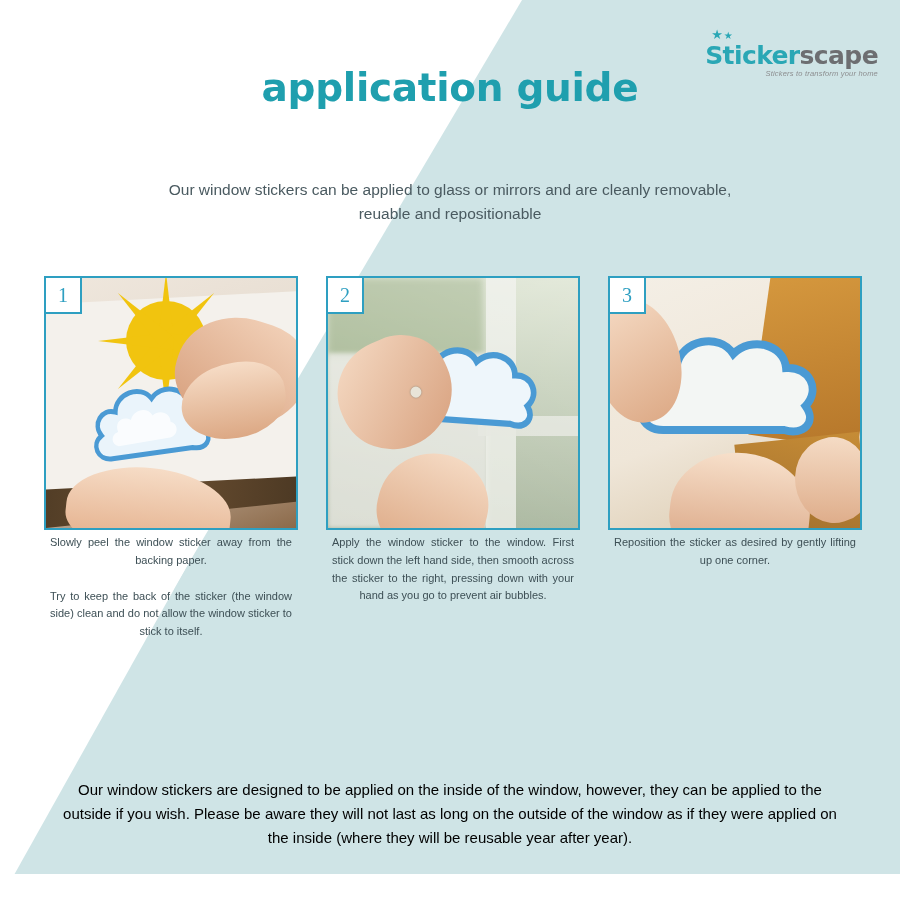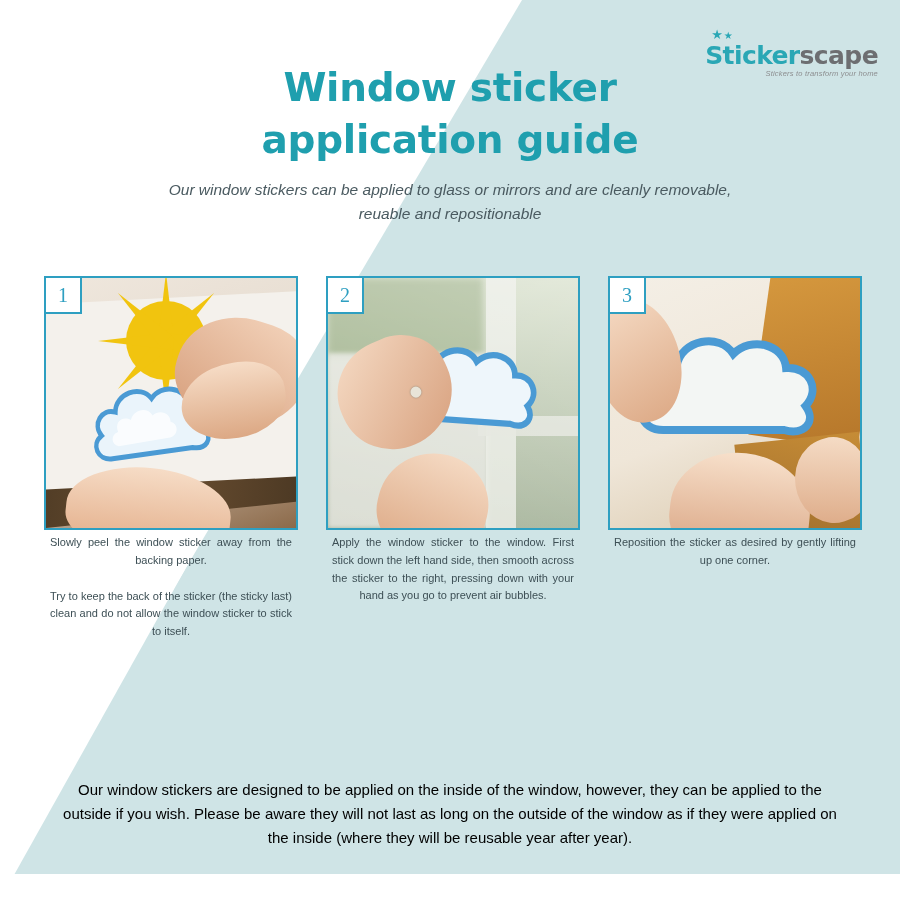--- a/index.html
+++ b/index.html
@@ -86,21 +86,20 @@
     letter-spacing: -0.3px;
   }
   .title .line2 { display: block; }
   .subtitle {
     position: absolute;
     top: 178px; left: 150px; right: 150px;
     text-align: center;
     color: #4a5a60;
     font-size: 15.5px;
     line-height: 1.55;
-    font-style: italic;
   }
 
   
   .steps {
     position: absolute;
     top: 276px; left: 44px; right: 44px;
     display: flex;
     justify-content: space-between;
     gap: 28px;
   }
@@ -207,21 +206,20 @@
 
   <div class="logo">
     <div class="logo-stars">
       <span class="s1">★</span><span class="s2">★</span>
     </div>
     <div class="logo-word"><span class="teal">Sticker</span><span>scape</span></div>
     <div class="logo-tag">Stickers to transform your home</div>
   </div>
 
   <h1 class="title">
-    <span>Window sticker</span>
     <span class="line2">application guide</span>
   </h1>
 
   <div class="subtitle">Our window stickers can be applied to glass or mirrors and are cleanly removable, reuable and repositionable</div>
 
   <div class="steps">
 
     <div class="step">
       <div class="photo">
         <div class="p1-bg"></div>
@@ -244,21 +242,21 @@
             <path d="M46 96 C34 92 36 78 48 76 C44 62 58 54 70 62 C76 48 98 46 104 60 C116 52 132 60 130 72 C142 76 140 92 126 94 Z" fill="#ffffff" opacity="0.75"></path>
           </svg>
         </div>
         <div class="hand p1-hand-a"></div>
         <div class="hand p1-hand-b"></div>
         <div class="hand p1-hand-c"></div>
         <div class="badge">1</div>
       </div>
       <div class="caption">
         <p>Slowly peel the window sticker away from the backing paper.</p>
-        <p>Try to keep the  back  of  the sticker (the sticky last) clean and  do  not  allow  the  window sticker to stick to itself.</p>
+        <p>Try to keep the  back  of  the sticker (the window side) clean and  do  not  allow  the  window sticker to stick to itself.</p>
       </div>
     </div>
 
     <div class="step">
       <div class="photo">
         <div class="p2-bg"></div>
         <div class="p2-green"></div>
         <div class="p2-white"></div>
         <div class="p2-frame-v"></div>
         <div class="p2-frame-h"></div>

